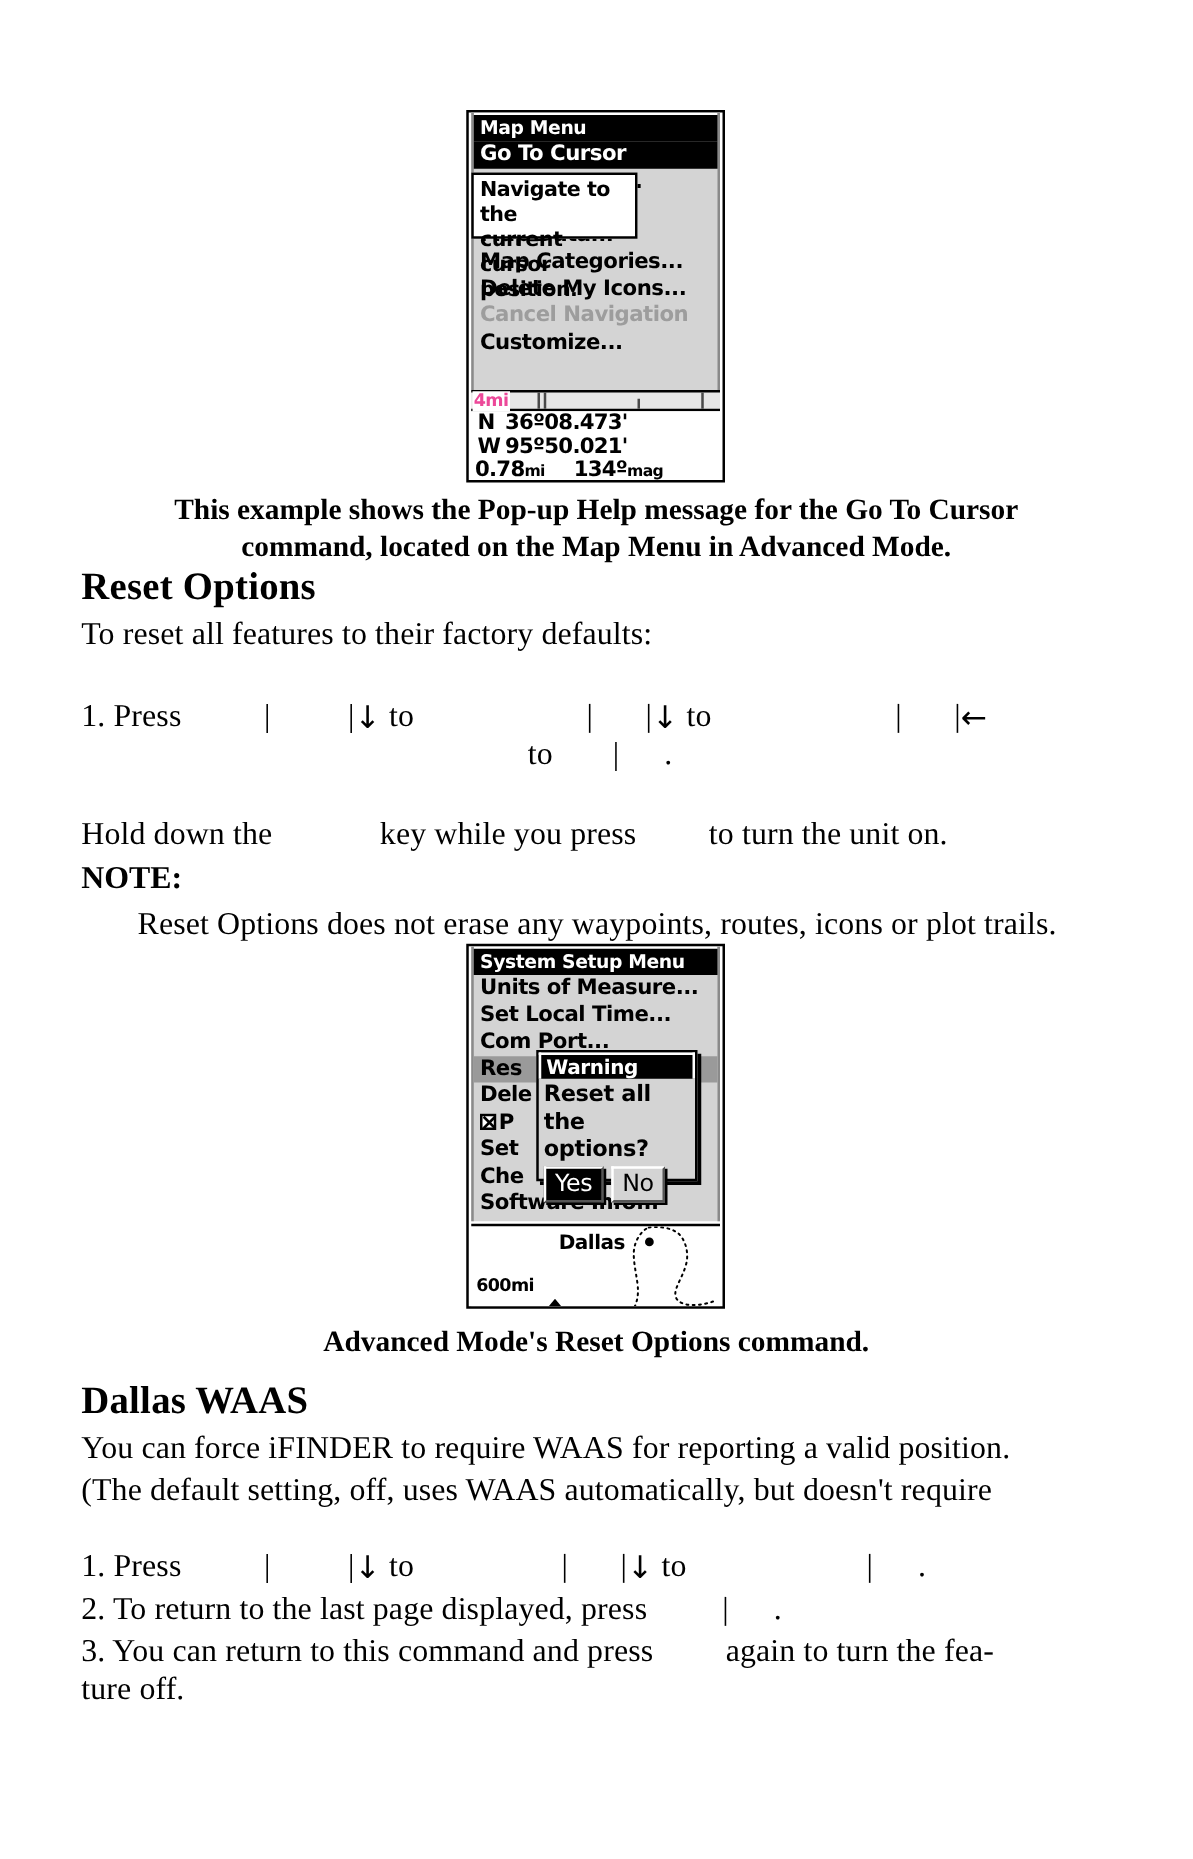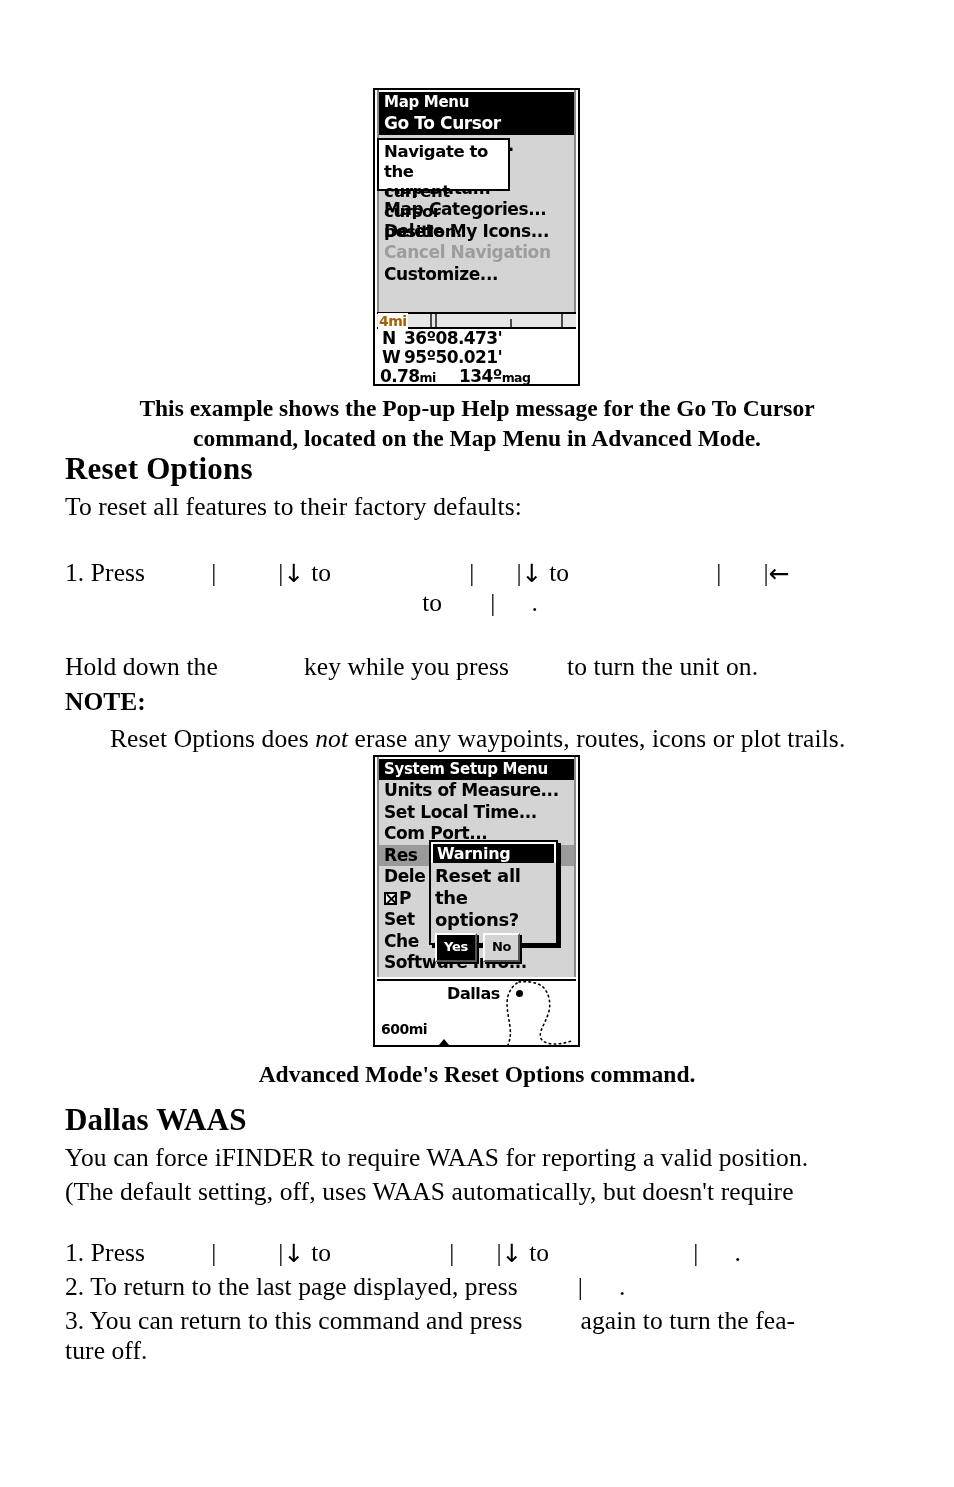--- a/index.html
+++ b/index.html
@@ -138,21 +138,21 @@
     background: #e6e6e6;
     border-top: 2px solid #000;
     border-bottom: 2px solid #000;
     box-sizing: border-box;
   }
   .scalebar-label {
     position: absolute;
     left: 1px; top: -1px;
     font-size: 14px;
     font-weight: bold;
-    color: #a16207;
+    color: #ec4899;
     background: #ffffff;
     letter-spacing: -0.5px;
     line-height: 16px;
     padding: 0 1px;
   }
   .tick {
     position: absolute;
     top: 0;
     width: 2px;
     height: 100%;
@@ -214,22 +214,22 @@
     display: flex;
     gap: 6px;
     padding: 2px 4px 4px 4px;
   }
   .btn {
     background: #d4d4d4;
     border: 2px solid #ffffff;
     border-right-color: #555;
     border-bottom-color: #555;
     box-shadow: 2px 2px 0 0 #000;
-    font-weight: bold;
-    font-size: 13px;
+    font-weight: normal;
+    font-size: 19px;
     line-height: 22px;
     padding: 1px 7px 2px 7px;
     color: #000;
     letter-spacing: -0.3px;
   }
   .btn.sel {
     background: #000;
     color: #fff;
   }
   .mapview {
@@ -279,21 +279,21 @@
   .checkbox-glyph::before,
   .checkbox-glyph::after {
     content: "";
     position: absolute;
     left: -1px; top: 4px;
     width: 13px; height: 2px;
     background: #000;
   }
   .checkbox-glyph::before { transform: rotate(45deg); }
   .checkbox-glyph::after  { transform: rotate(-45deg); }
-  .italic { font-style: italic; }
+  .italic { }
 </style>
 </head>
 <body>
 
 <div class="page">
 
   <div class="device" style="left:373px; top:88px; width:207px; height:298px;">
     <div class="dev-inner">
 
       <div class="menu-panel" style="top:0px; height:222px;">

